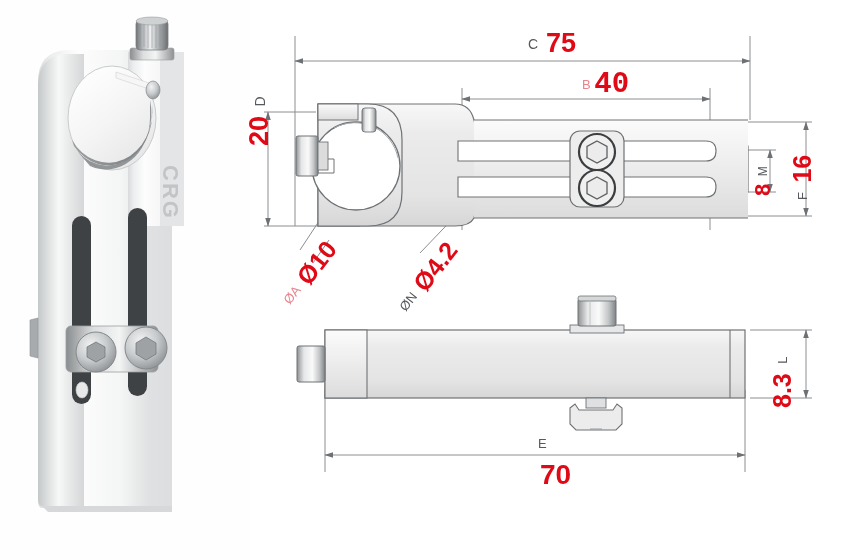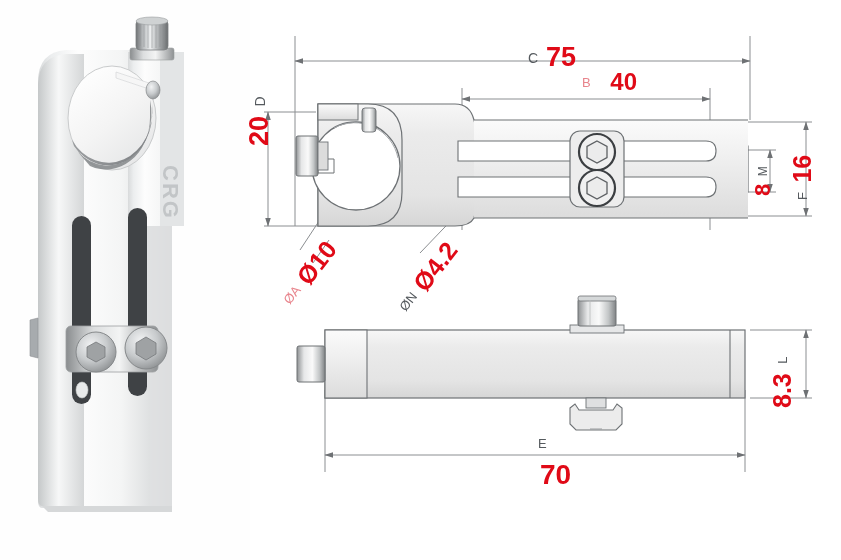--- a/index.html
+++ b/index.html
@@ -234,28 +234,28 @@
       <rect x="578" y="299" width="38" height="27" rx="2" fill="url(#bolthead)" stroke="#6e7275" stroke-width="1"></rect>
       <rect x="578" y="296" width="38" height="5" rx="2" fill="#d5d8d9" stroke="#6e7275" stroke-width="0.8"></rect>
       <line x1="590" y1="300" x2="590" y2="325" stroke="#b9bcbd" stroke-width="0.8"></line>
 
       <rect x="586" y="398" width="20" height="10" fill="#dfe0e1" stroke="#6e7275" stroke-width="0.9"></rect>
       <path d="M570 408 L575 404 L579 410 L613 410 L617 404 L622 408 L622 424 L616 430 L576 430 L570 424 Z" fill="#ececec" stroke="#6e7275" stroke-width="1.1"></path>
       <line x1="590" y1="429" x2="602" y2="429" stroke="#9a9d9f" stroke-width="1"></line>
     </g>
   </svg>
 
-  <div class="dimtxt" style="left:528px;top:44px;font-size:14px;">
+  <div class="dimtxt" style="left:528px;top:30px;font-size:14px;">
     <span class="ltr" style="font-size:14px;vertical-align:middle;">C</span>
     <span class="num" style="font-size:27px;vertical-align:middle;margin-left:4px;">75</span>
   </div>
 
   <div class="dimtxt" style="left:582px;top:70px;font-size:13px;">
     <span class="ltr-pink" style="font-size:13px;vertical-align:middle;">B</span>
-    <span class="num" style="font-size:24px;vertical-align:middle;margin-left:16px;">40</span>
+    <span class="num" style="font-size:29px;vertical-align:middle;margin-left:0;font-family:Liberation Mono, monospace;">40</span>
   </div>
 
   <div class="dimtxt" style="left:246px;top:146px;transform:rotate(-90deg);transform-origin:left top;">
     <span class="num" style="font-size:27px;vertical-align:middle;">20</span>
     <span class="ltr" style="font-size:14px;vertical-align:middle;margin-left:5px;">D</span>
   </div>
 
   <div class="dimtxt" style="left:790px;top:200px;transform:rotate(-90deg);transform-origin:left top;">
     <span class="ltr" style="font-size:13px;vertical-align:middle;">F</span>
     <span class="num" style="font-size:25px;vertical-align:middle;margin-left:5px;">16</span>

